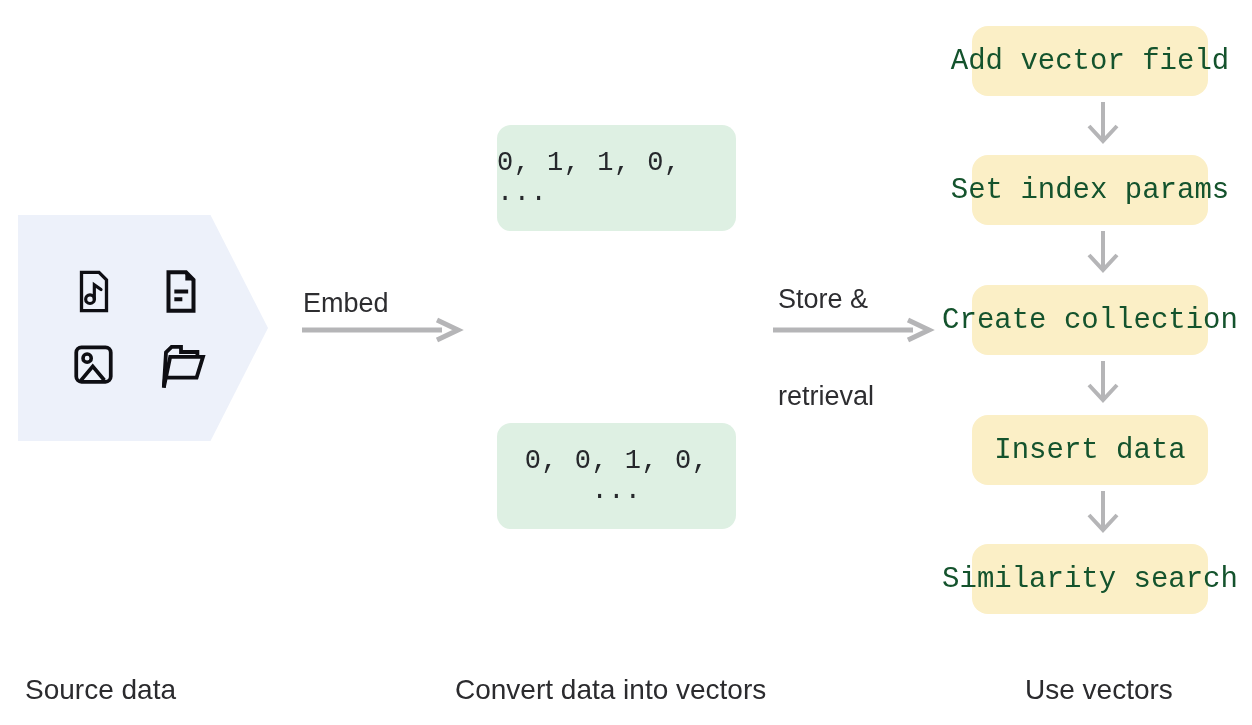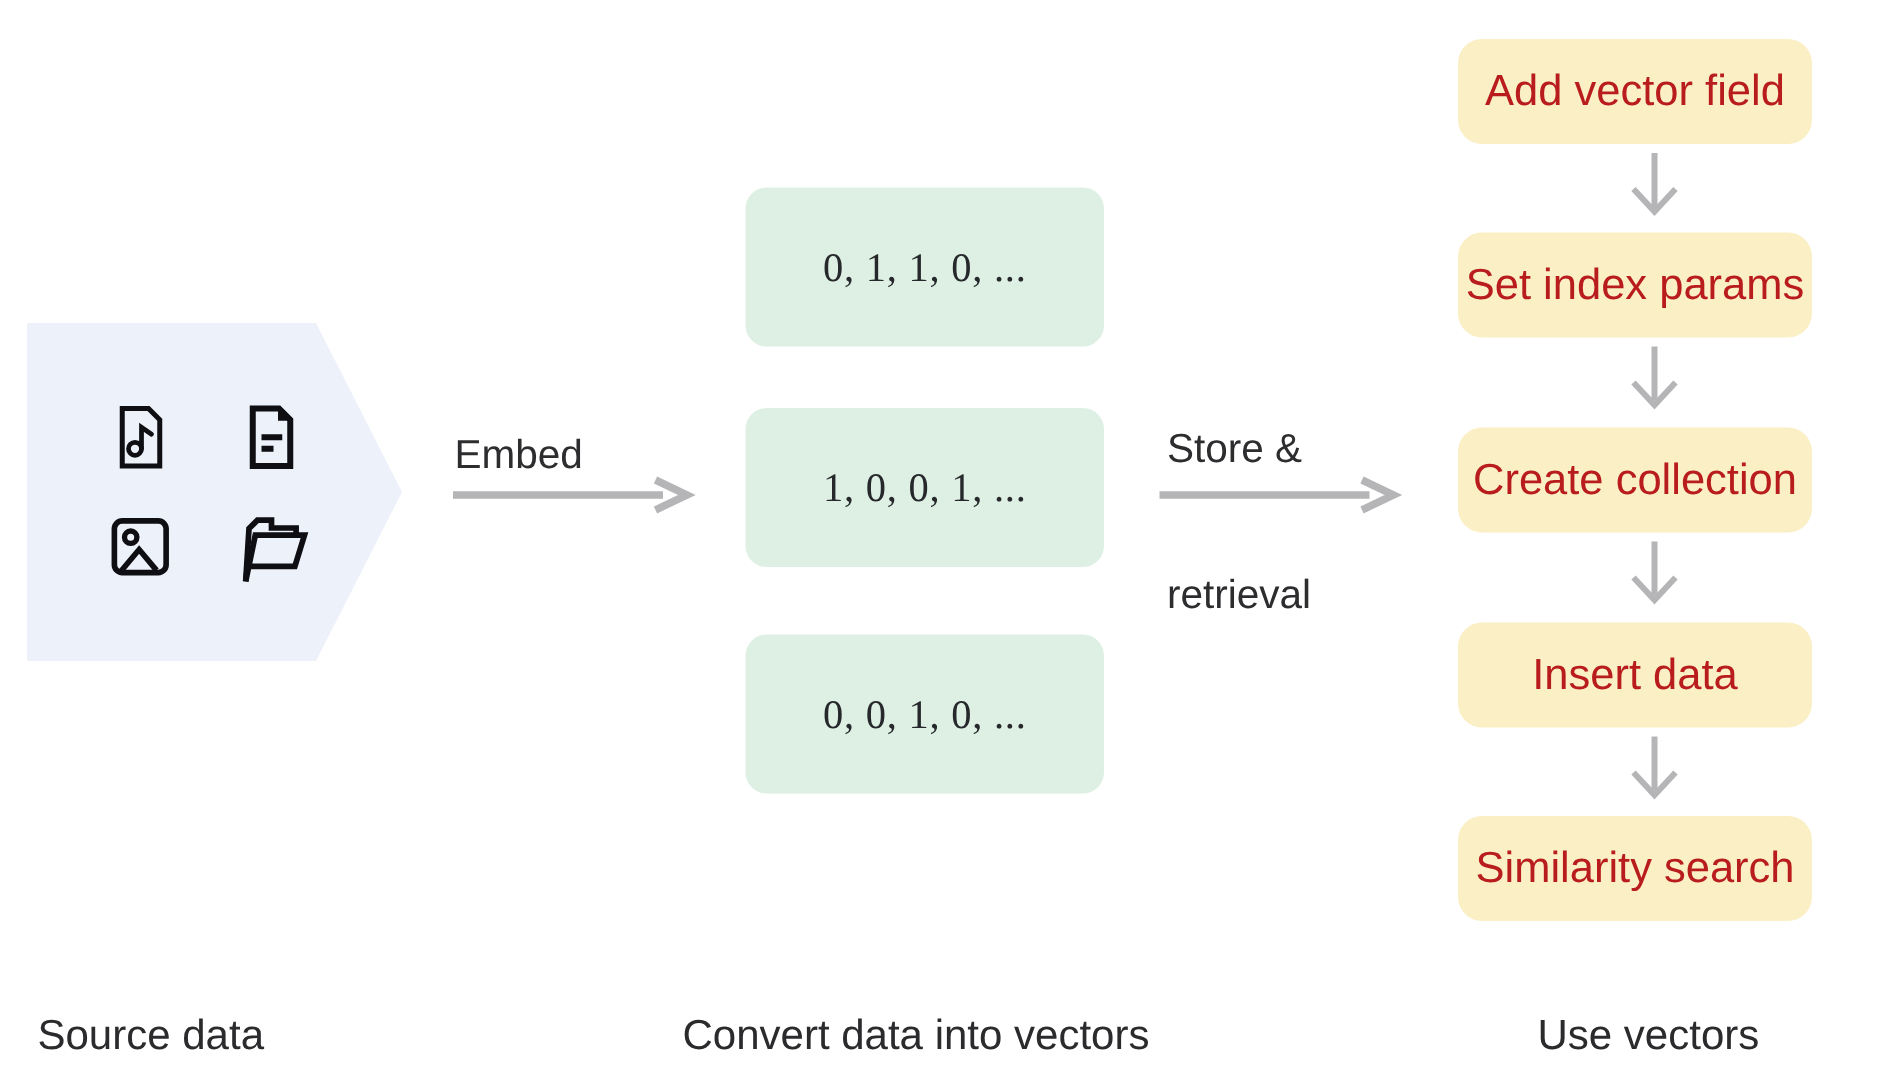--- a/index.html
+++ b/index.html
@@ -52,40 +52,41 @@
   .store-label2 { left: 778px; top: 336px; margin-top: 45px; }
 
   
   .vec-box {
     position: absolute;
     left: 497px;
     width: 239px; height: 106px;
     background: #def0e3;
     border-radius: 14px;
     display: flex; align-items: center; justify-content: center;
-    font-family: Liberation Serif, serif;
+    font-family: Liberation Mono, monospace;
     font-size: 27px;
     color: #26282c;
     letter-spacing: 0.5px;
   }
   .vb1 { top: 125px; }
   .vb2 { top: 272px; }
   .vb3 { top: 423px; text-align: center; }
 
   
   .step {
     position: absolute;
     left: 972px;
     width: 236px; height: 70px;
     background: #fbefc6;
     border-radius: 16px;
     display: flex; align-items: center; justify-content: center;
     font-size: 29px;
-    color: #b91c1c;
+    color: #14532d;
     white-space: nowrap;
+    font-family: Liberation Mono, monospace;
   }
   .st1 { top: 26px; }
   .st2 { top: 155px; }
   .st3 { top: 285px; }
   .st4 { top: 415px; }
   .st5 { top: 544px; }
 
   .v-arrow { position: absolute; left: 1084px; width: 38px; height: 48px; }
   .va1 { top: 100px; }
   .va2 { top: 229px; }
@@ -144,23 +145,20 @@
 
   <div class="flow-label embed-label">Embed</div>
   <svg class="h-arrow embed-arrow" viewBox="0 0 165 28">
     <path d="M2 14 H142" stroke="#b5b5b7" stroke-width="5" fill="none"></path>
     <path d="M137 4 L158 14 L137 24" stroke="#b5b5b7" stroke-width="5" fill="none"></path>
   </svg>
 
   <div class="vec-box vb1">
     <span>0, 1, 1, 0, ...</span>
   </div>
-  <div class="vec-box vb2">
-    <span>1, 0, 0, 1, ...</span>
-  </div>
   <div class="vec-box vb3">
     <span>0, 0, 1, 0, ...</span>
   </div>
 
   <div class="flow-label store-label1">Store &amp;</div>
   <div class="flow-label store-label2">retrieval</div>
   <svg class="h-arrow store-arrow" viewBox="0 0 165 28">
     <path d="M2 14 H142" stroke="#b5b5b7" stroke-width="5" fill="none"></path>
     <path d="M137 4 L158 14 L137 24" stroke="#b5b5b7" stroke-width="5" fill="none"></path>
   </svg>

